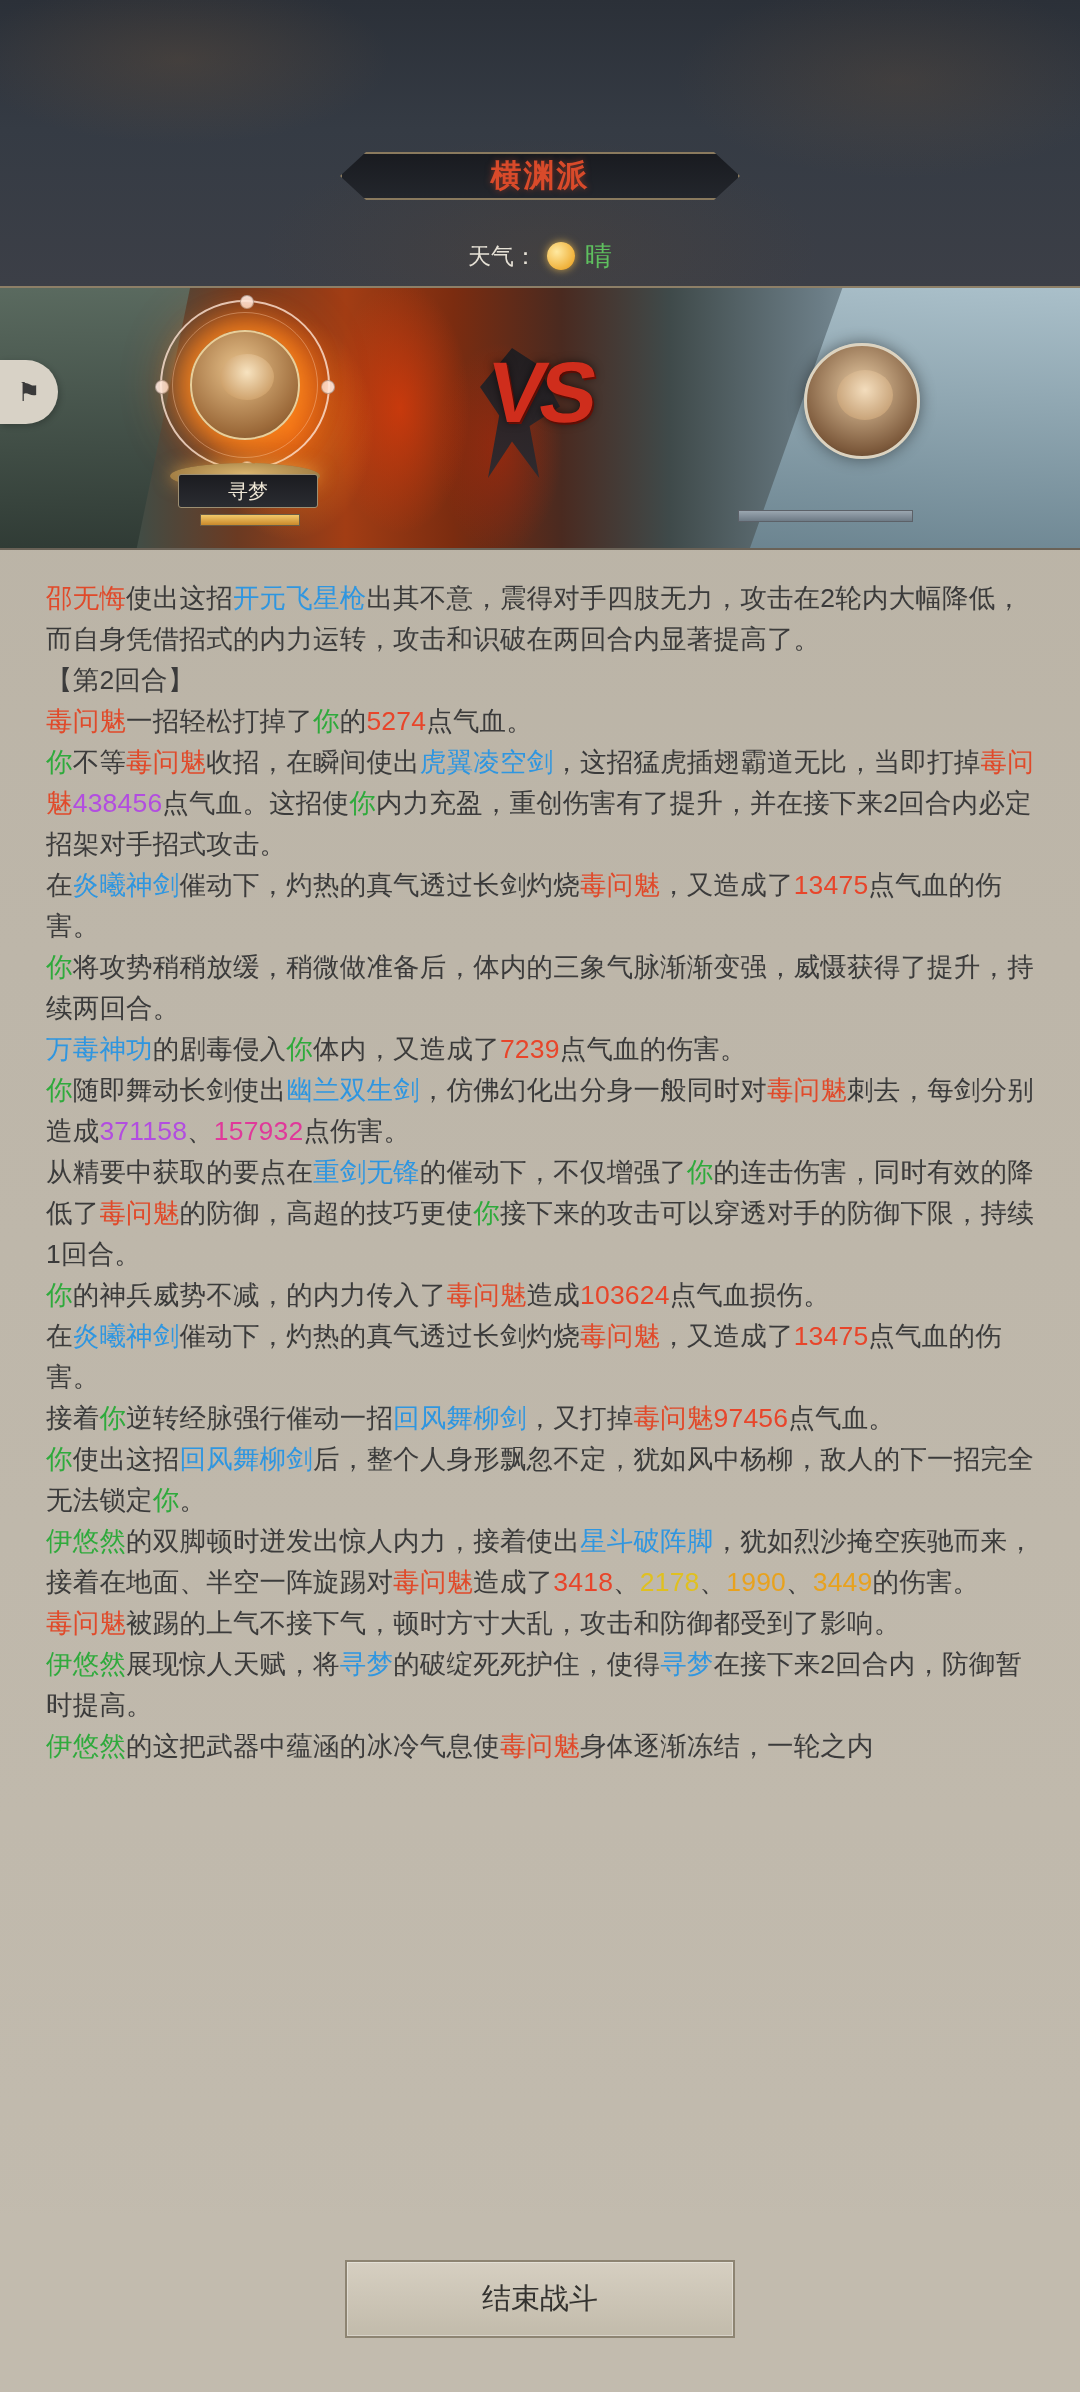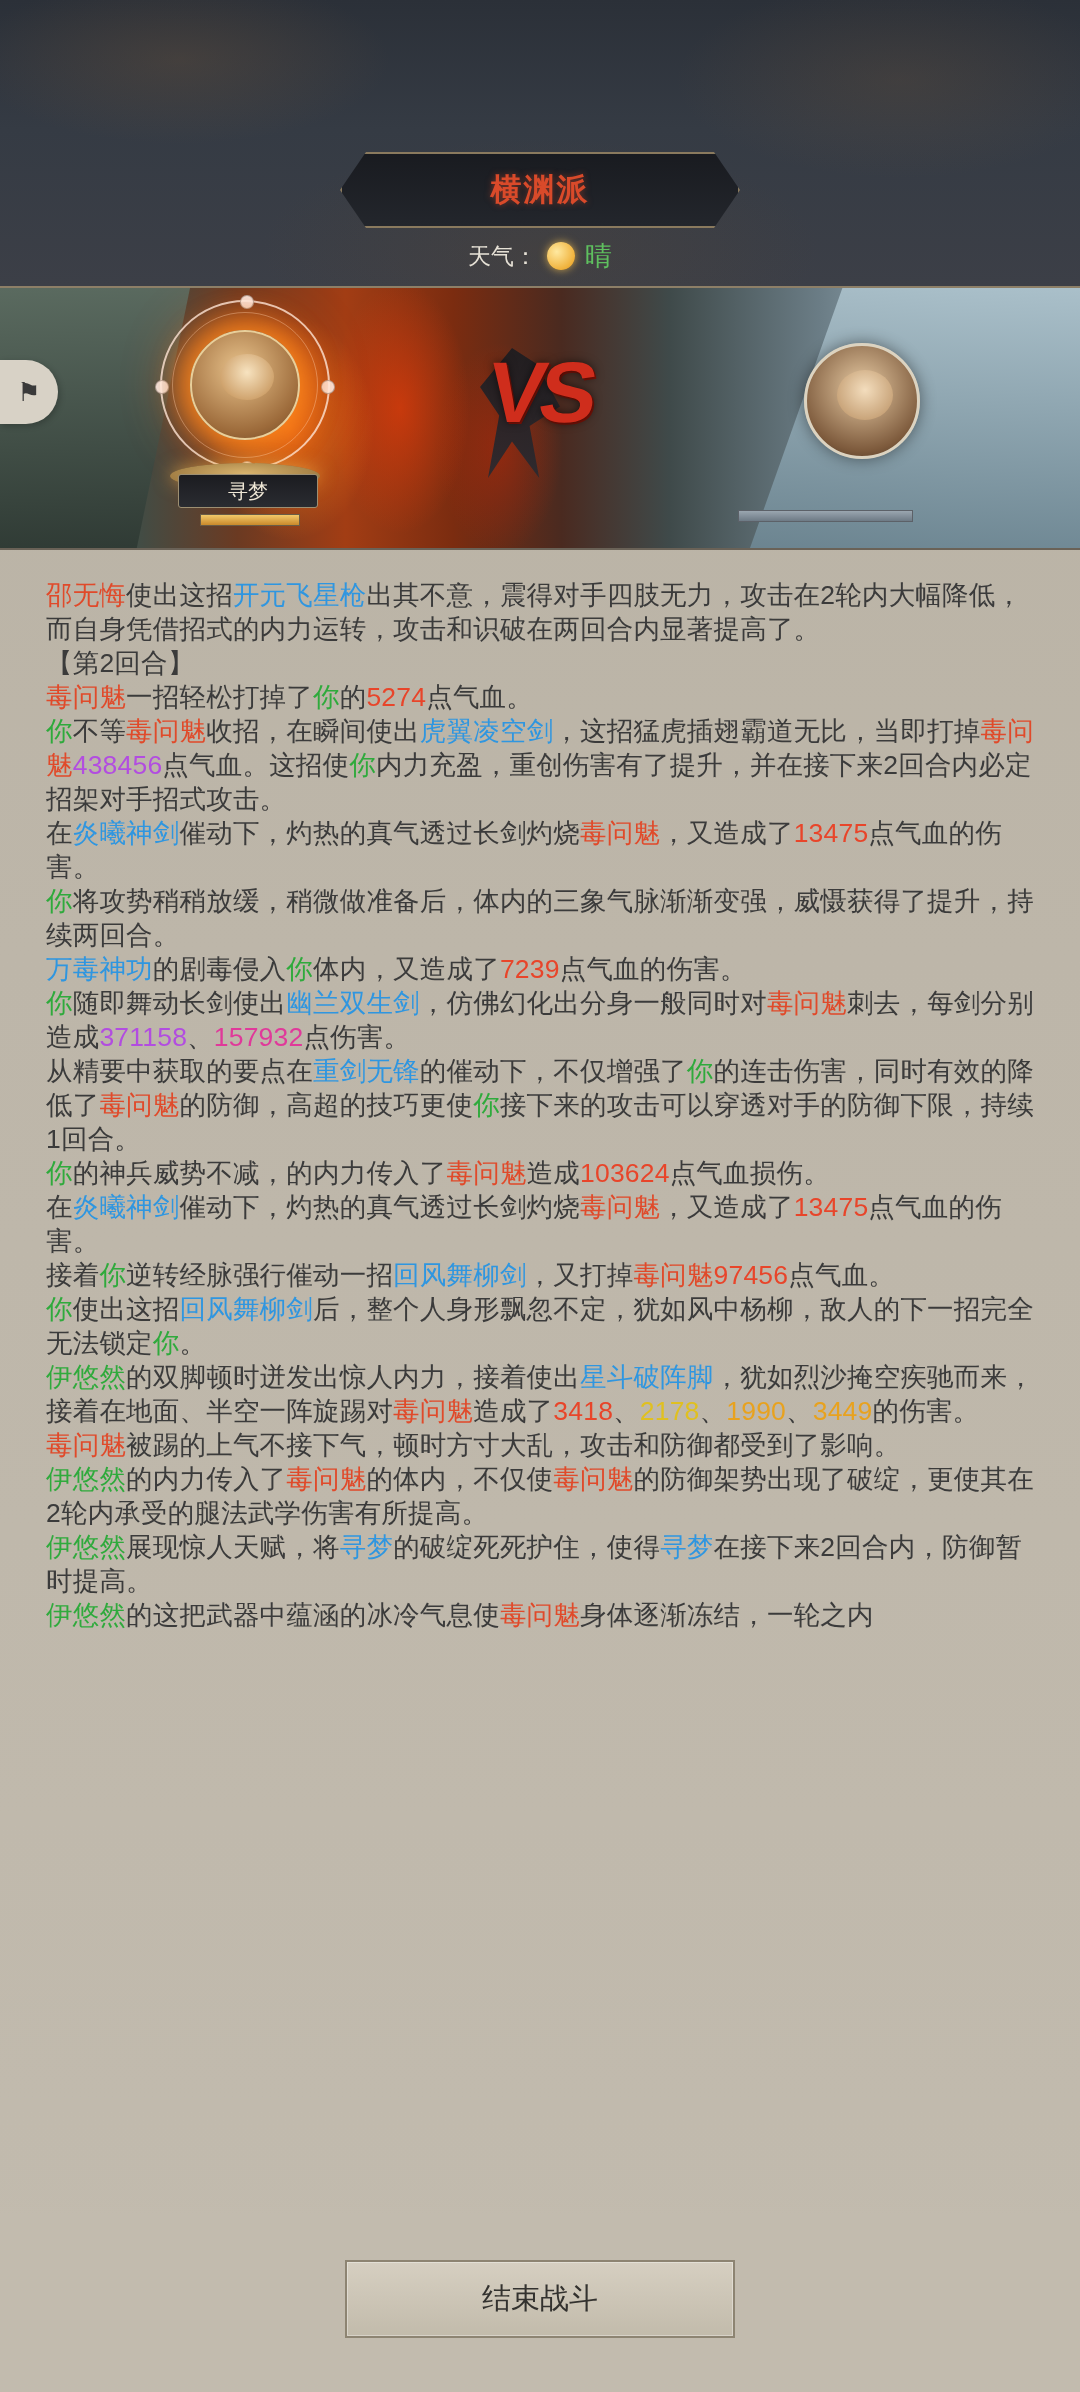--- a/index.html
+++ b/index.html
@@ -30,21 +30,21 @@
     background:
       radial-gradient(ellipse 300px 120px at 180px 60px, rgba(120,90,60,.28), transparent 70%),
       radial-gradient(ellipse 320px 140px at 900px 80px, rgba(120,90,60,.22), transparent 70%),
       radial-gradient(ellipse 400px 160px at 540px 250px, rgba(90,70,50,.25), transparent 70%);
     pointer-events: none;
   }
   .title-plate {
     position: absolute;
     left: 50%; transform: translateX(-50%);
     top: 152px;
-    width: 400px; height: 76px;
+    width: 400px; height: 48px;
     background: linear-gradient(180deg, #191b20 0%, #23262c 100%);
     border: 2px solid #8a7a5e;
     display: flex; align-items: center; justify-content: center;
     clip-path: polygon(26px 0, calc(100% - 26px) 0, 100% 50%, calc(100% - 26px) 100%, 26px 100%, 0 50%);
   }
   .title-plate .t {
     color: #d94a2a;
     font-size: 31px;
     letter-spacing: 2px;
     font-weight: bold;
@@ -191,21 +191,21 @@
   .log-wrap {
     position: absolute;
     left: 0; right: 0;
     top: 552px;
     bottom: 170px;
     overflow: hidden;
   }
   .log {
     padding: 26px 44px 0 46px;
     font-size: 26.5px;
-    line-height: 34px;
+    line-height: 41px;
     color: #3b3b3b;
     letter-spacing: .2px;
   }
   .log p { margin: 0 0 0 0; text-indent: 0; }
   .log .para { margin-bottom: 0px; }
   .hl-you { color: #2faa3c; }
   .hl-enemy { color: #e04a2a; }
   .hl-skill { color: #2f96e0; }
   .hl-num-red { color: #e8452a; }
   .hl-num-purple { color: #b24de0; }
@@ -292,21 +292,20 @@
         <p class="para"><span class="hl-you">你</span><span>将攻势稍稍放缓，稍微做准备后，体内的三象气脉渐渐变强，威慑获得了提升，持续两回合。</span></p>
         <p class="para"><span class="hl-skill">万毒神功</span><span>的剧毒侵入</span><span class="hl-you">你</span><span>体内，又造成了</span><span class="hl-num-red">7239</span><span>点气血的伤害。</span></p>
         <p class="para"><span class="hl-you">你</span><span>随即舞动长剑使出</span><span class="hl-skill">幽兰双生剑</span><span>，仿佛幻化出分身一般同时对</span><span class="hl-enemy">毒问魅</span><span>刺去，每剑分别造成</span><span class="hl-num-purple">371158</span><span>、</span><span class="hl-num-pink">157932</span><span>点伤害。</span></p>
         <p class="para"><span>从精要中获取的要点在</span><span class="hl-skill">重剑无锋</span><span>的催动下，不仅增强了</span><span class="hl-you">你</span><span>的连击伤害，同时有效的降低了</span><span class="hl-enemy">毒问魅</span><span>的防御，高超的技巧更使</span><span class="hl-you">你</span><span>接下来的攻击可以穿透对手的防御下限，持续1回合。</span></p>
         <p class="para"><span class="hl-you">你</span><span>的神兵威势不减，的内力传入了</span><span class="hl-enemy">毒问魅</span><span>造成</span><span class="hl-num-red">103624</span><span>点气血损伤。</span></p>
         <p class="para"><span>在</span><span class="hl-skill">炎曦神剑</span><span>催动下，灼热的真气透过长剑灼烧</span><span class="hl-enemy">毒问魅</span><span>，又造成了</span><span class="hl-num-red">13475</span><span>点气血的伤害。</span></p>
         <p class="para"><span>接着</span><span class="hl-you">你</span><span>逆转经脉强行催动一招</span><span class="hl-skill">回风舞柳剑</span><span>，又打掉</span><span class="hl-enemy">毒问魅</span><span class="hl-num-red">97456</span><span>点气血。</span></p>
         <p class="para"><span class="hl-you">你</span><span>使出这招</span><span class="hl-skill">回风舞柳剑</span><span>后，整个人身形飘忽不定，犹如风中杨柳，敌人的下一招完全无法锁定</span><span class="hl-you">你</span><span>。</span></p>
         <p class="para"><span class="hl-you">伊悠然</span><span>的双脚顿时迸发出惊人内力，接着使出</span><span class="hl-skill">星斗破阵脚</span><span>，犹如烈沙掩空疾驰而来，接着在地面、半空一阵旋踢对</span><span class="hl-enemy">毒问魅</span><span>造成了</span><span class="hl-num-red">3418</span><span>、</span><span class="hl-num-yellow">2178</span><span>、</span><span class="hl-num-orange">1990</span><span>、</span><span class="hl-num-orange">3449</span><span>的伤害。</span></p>
         <p class="para"><span class="hl-enemy">毒问魅</span><span>被踢的上气不接下气，顿时方寸大乱，攻击和防御都受到了影响。</span></p>
-        <p class="para"><span class="hl-you">伊悠然</span><span>的内力传入了</span><span class="hl-enemy">毒问魅</span><span>的体内，不仅使</span><span class="hl-enemy">毒问魅</span><span>的防御架势出现了破绽，更使其在2轮内承受的腿法武学伤害有所提高。</span></p>
         <p class="para"><span class="hl-you">伊悠然</span><span>展现惊人天赋，将</span><span class="hl-skill">寻梦</span><span>的破绽死死护住，使得</span><span class="hl-skill">寻梦</span><span>在接下来2回合内，防御暂时提高。</span></p>
         <p class="para"><span class="hl-you">伊悠然</span><span>的这把武器中蕴涵的冰冷气息使</span><span class="hl-enemy">毒问魅</span><span>身体逐渐冻结，一轮之内</span></p>
       </div>
     <div class="fade-bot"></div>
   </div>
 
   <div class="bottom">
     <div class="end-btn">结束战斗</div>
   </div>
 

